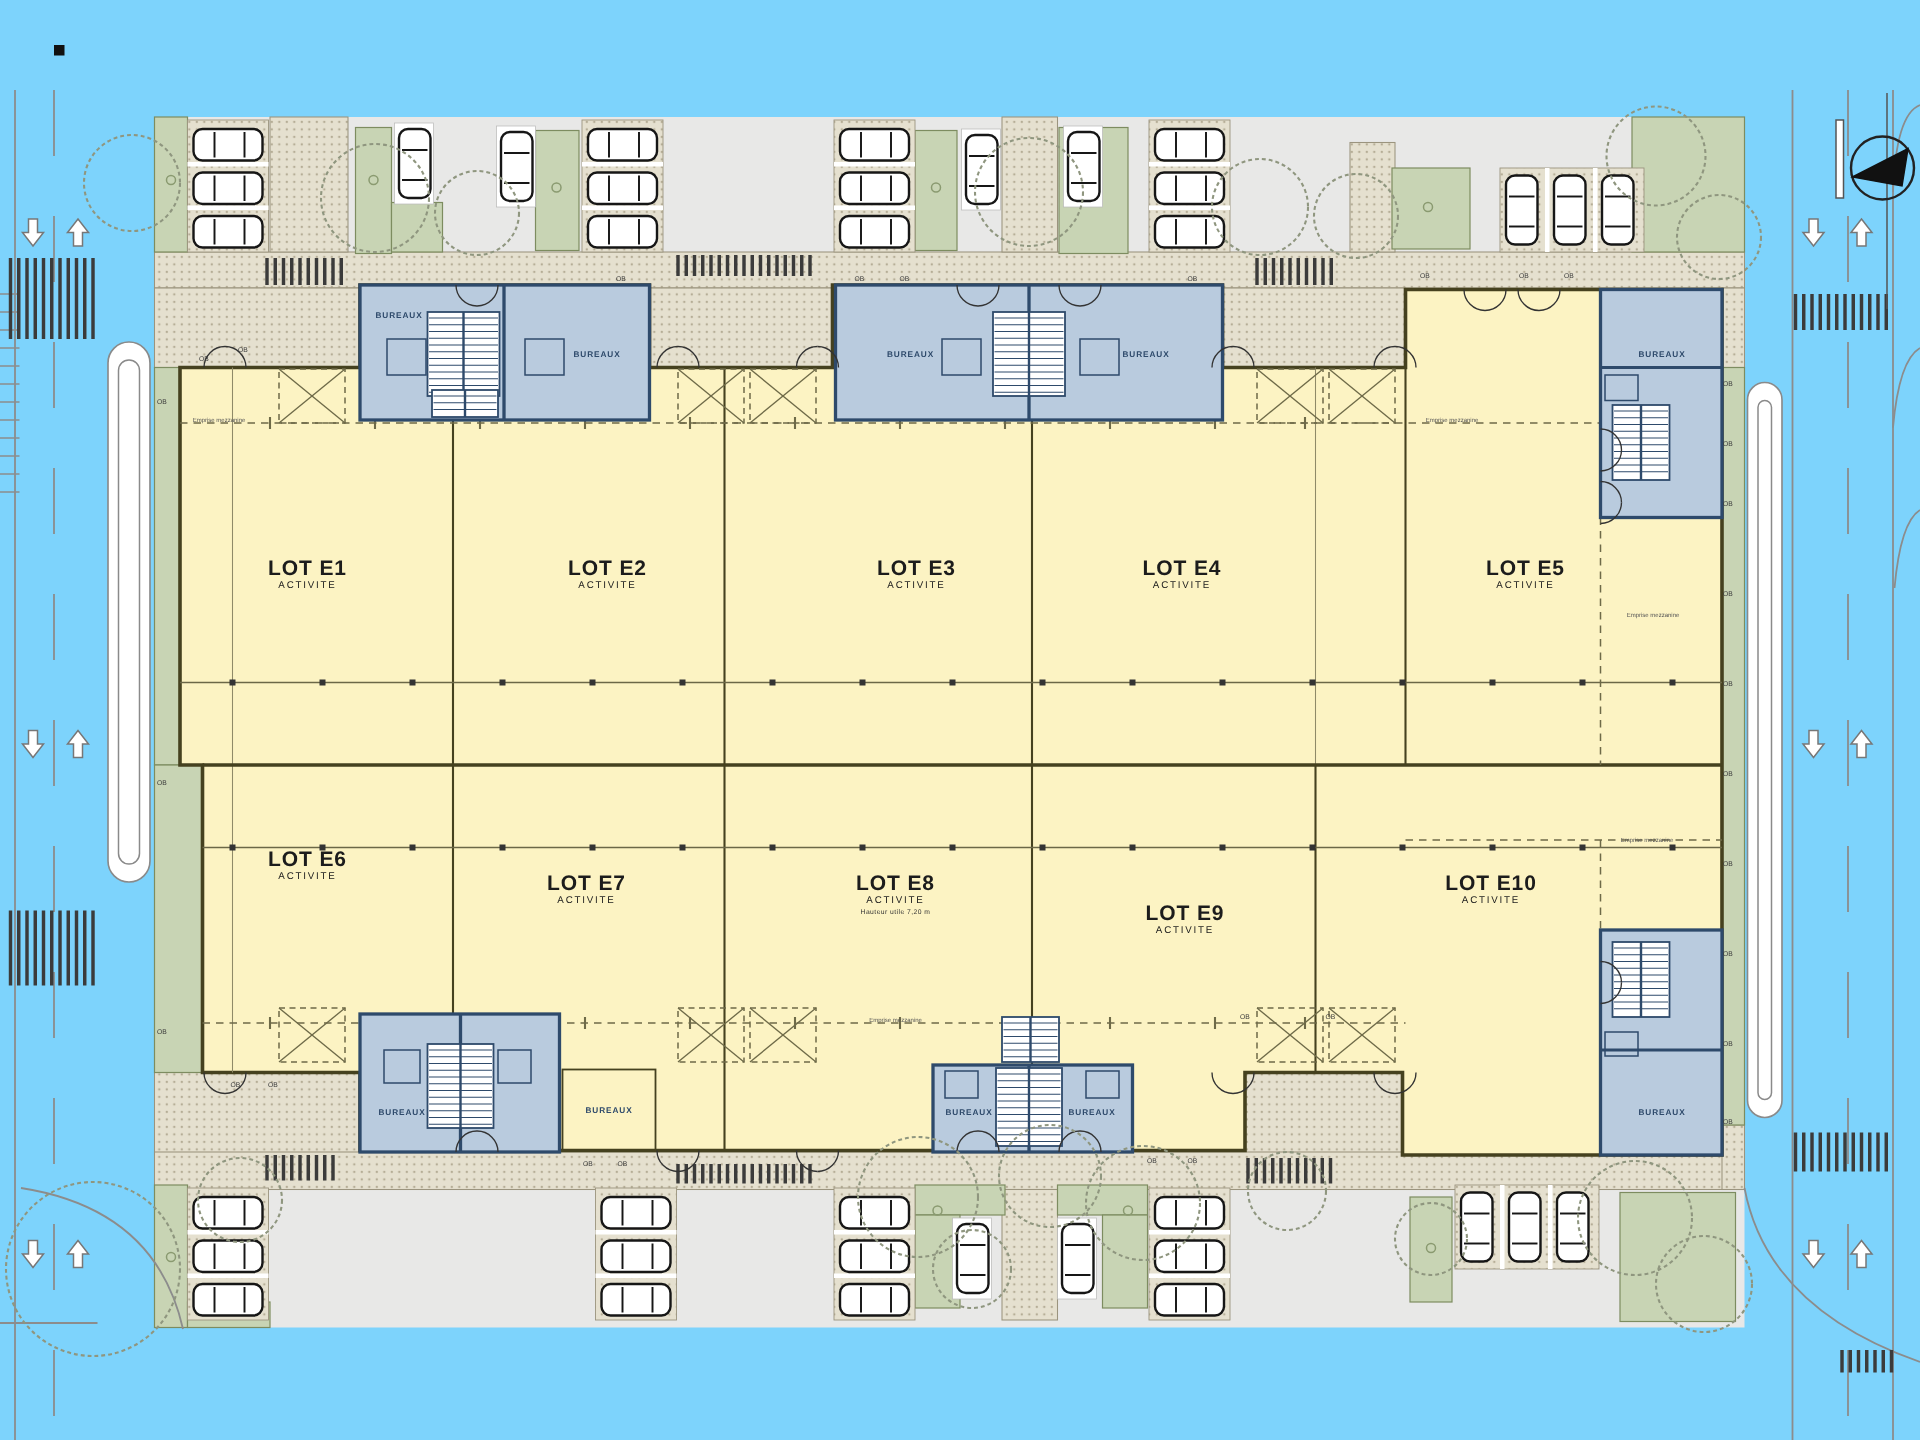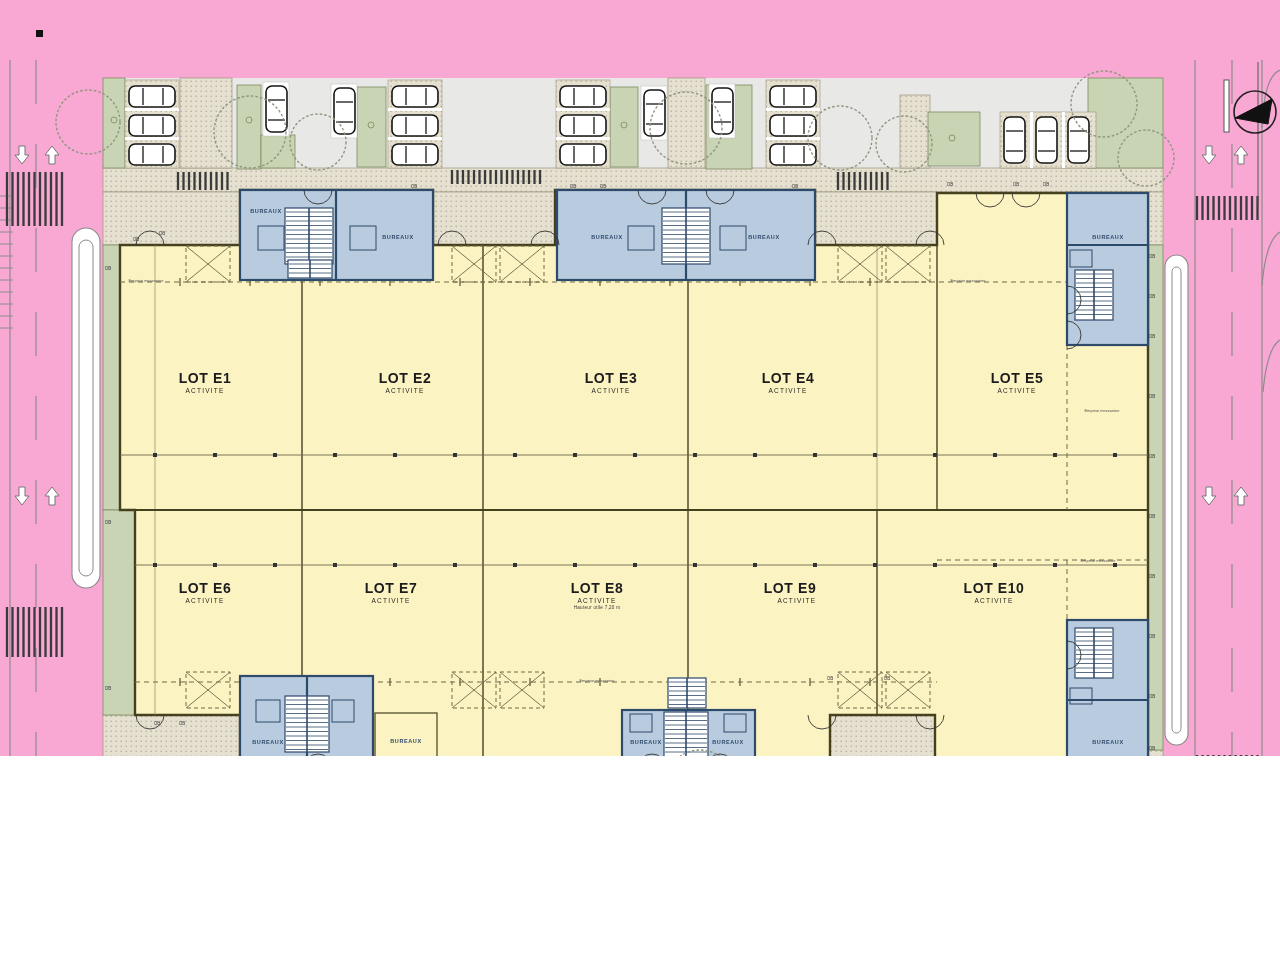--- a/index.html
+++ b/index.html
@@ -1,16 +1,16 @@
 <!DOCTYPE html>
 <html style="--activity_fill: #FCF3C3; --office_fill: #B9CBDE; --office_line: #2E4A6B; --green_fill: #C8D4B4; --green_line: #7D8C60; --walkway_fill: #E5E0CF; --walkway_dot: #B5AD96; --asphalt: #E8E8E7; --wall_line: #45411F; --stripe: #3B3B3B; --road_line: #8C8C8C; --mezzanine_line: #6E6A48;"><head>
 <meta charset="utf-8">
 <style>
   html,body{margin:0;padding:0;background:#fff;}
-  #stage{position:relative;width:1280px;height:756px;background:#f9a8d4;overflow:hidden;
+  #stage{position:relative;width:1280px;height:960px;background:#7dd3fc;overflow:hidden;
          font-family:"Liberation Sans", sans-serif;}
   #linework{position:absolute;left:0;top:0;}
   #labels{position:absolute;left:0;top:0;width:1280px;height:960px;pointer-events:none;}
   .lot-label{position:absolute;transform:translate(-50%,0);text-align:center;color:#1c1c1c;white-space:nowrap;}
   .lot-label .t{font-size:14px;font-weight:bold;letter-spacing:.6px;}
   .lot-label .s{font-size:6.5px;letter-spacing:1.2px;margin-top:1px;}
   .lot-label .n{font-size:4.5px;letter-spacing:.3px;margin-top:1px;color:#333;}
   .bx-label{position:absolute;transform:translate(-50%,-50%);font-size:5.5px;font-weight:bold;
             letter-spacing:.6px;color:var(--office_line,#2E4A6B);white-space:nowrap;}
   .ob{position:absolute;transform:translate(-50%,-50%);font-size:4.5px;color:#3c3c3c;white-space:nowrap;}
@@ -940,34 +940,34 @@
         <div class="s">ACTIVITE</div>
       </div>
       <div class="lot-label" style="left: 788px; top: 370px;">
         <div class="t">LOT E4</div>
         <div class="s">ACTIVITE</div>
       </div>
       <div class="lot-label" style="left: 1017px; top: 370px;">
         <div class="t">LOT E5</div>
         <div class="s">ACTIVITE</div>
       </div>
-      <div class="lot-label" style="left: 205px; top: 580px;">
+      <div class="lot-label" style="left: 205px; top: 564px;">
         <div class="t">LOT E6</div>
         <div class="s">ACTIVITE</div>
       </div>
       <div class="lot-label" style="left: 391px; top: 580px;">
         <div class="t">LOT E7</div>
         <div class="s">ACTIVITE</div>
       </div>
       <div class="lot-label" style="left: 597px; top: 580px;">
         <div class="t">LOT E8</div>
         <div class="s">ACTIVITE</div>
         <div class="n">Hauteur utile 7,20 m</div>
       </div>
-      <div class="lot-label" style="left: 790px; top: 580px; text-align: right;">
+      <div class="lot-label" style="left: 790px; top: 600px;">
         <div class="t">LOT E9</div>
         <div class="s">ACTIVITE</div>
       </div>
       <div class="lot-label" style="left: 994px; top: 580px;">
         <div class="t">LOT E10</div>
         <div class="s">ACTIVITE</div>
       </div>
       <div class="bx-label" style="left: 266px; top: 211px;">BUREAUX</div>
       <div class="bx-label" style="left: 398px; top: 237px;">BUREAUX</div>
       <div class="bx-label" style="left: 607px; top: 237px;">BUREAUX</div>

